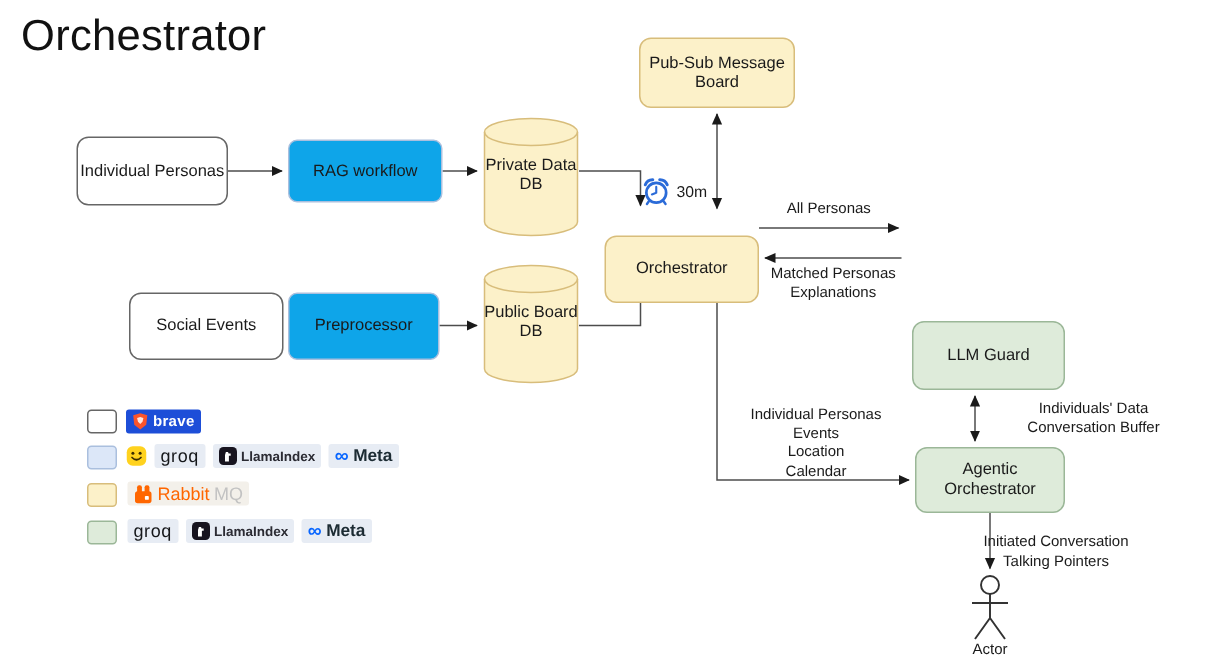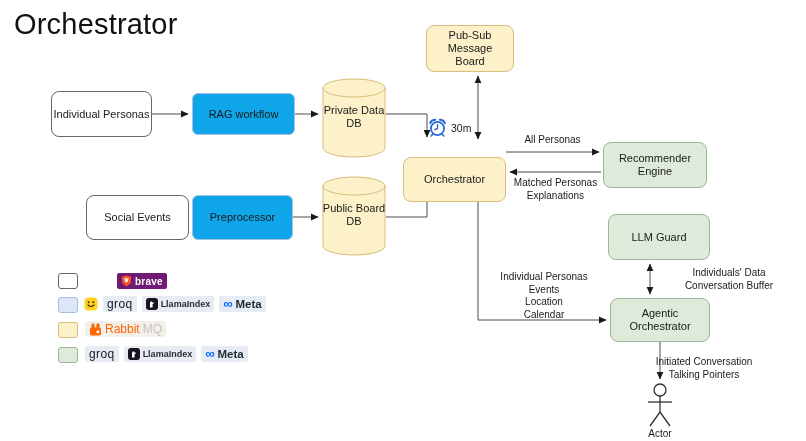--- a/index.html
+++ b/index.html
@@ -32,21 +32,21 @@
   }
   .timer{position:absolute;left:427px;top:117px;display:flex;align-items:center;gap:3px;}
   .timer-text{font-size:10.5px;}
   
   .swatch{position:absolute;left:58px;width:20px;height:16px;border-radius:3px;box-sizing:border-box;}
   .legend-row{position:absolute;display:flex;align-items:center;gap:5px;}
   .badge{
     display:inline-flex;align-items:center;gap:3px;background:#e7ecf4;
     border-radius:2px;padding:1.5px 4px;height:13px;
   }
-  .brave-badge{background:#701a75;margin-left:33px;}
+  .brave-badge{background:#1d4ed8;}
   .brave-text{font-size:10px;font-weight:600;color:#ffffff;letter-spacing:0.2px;}
   .groq-text{font-size:12px;font-weight:500;color:#15171a;letter-spacing:0.4px;}
   .llama-text{font-size:9px;font-weight:700;color:#2b2b33;}
   .meta-glyph{font-size:13px;font-weight:700;color:#0866FF;line-height:10px;}
   .meta-text{font-size:11.5px;font-weight:600;color:#1C2B33;}
   .rabbit-badge{background:#f3f0ea;}
   .rabbit-text{font-size:12px;font-weight:500;color:#FF6600;}
   .mq-text{font-size:12px;font-weight:400;color:#c2c2c2;}
   .actor-label{position:absolute;left:634px;top:428px;width:52px;text-align:center;font-size:10px;}
 </style>
@@ -84,29 +84,26 @@
   </div>
   <div class="node node-blue" style="left:192px;top:93px;width:103px;height:42px;border-radius:6px;">
     <span>RAG workflow</span>
   </div>
   <div class="node node-white" style="left:50px;top:195px;width:103px;height:45px;margin-left:36px;">
     <span>Social Events</span>
   </div>
   <div class="node node-blue" style="left:192px;top:195px;width:101px;height:45px;border-radius:6px;">
     <span>Preprocessor</span>
   </div>
-  <div class="node node-yellow" style="left:426px;top:25px;width:88px;height:47px;">
+  <div class="node node-yellow" style="left:426px;top:25px;width:104px;height:47px;">
     <span>Pub-Sub Message
 Board</span>
   </div>
   <div class="node node-yellow" style="left:403px;top:157px;width:103px;height:45px;">
     <span>Orchestrator</span>
-  </div>
-  <div class="node node-green" style="left:603px;top:142px;width:104px;height:46px;">
-    <span>Recommender Engine</span>
   </div>
   <div class="node node-green" style="left:608px;top:214px;width:102px;height:46px;">
     <span>LLM Guard</span>
   </div>
   <div class="node node-green" style="left:610px;top:298px;width:100px;height:44px;">
     <span>Agentic Orchestrator</span>
   </div>
 
   <div class="cyl" style="left:322px;top:78px;">
     <svg width="64" height="80" viewBox="0 0 64 80">

